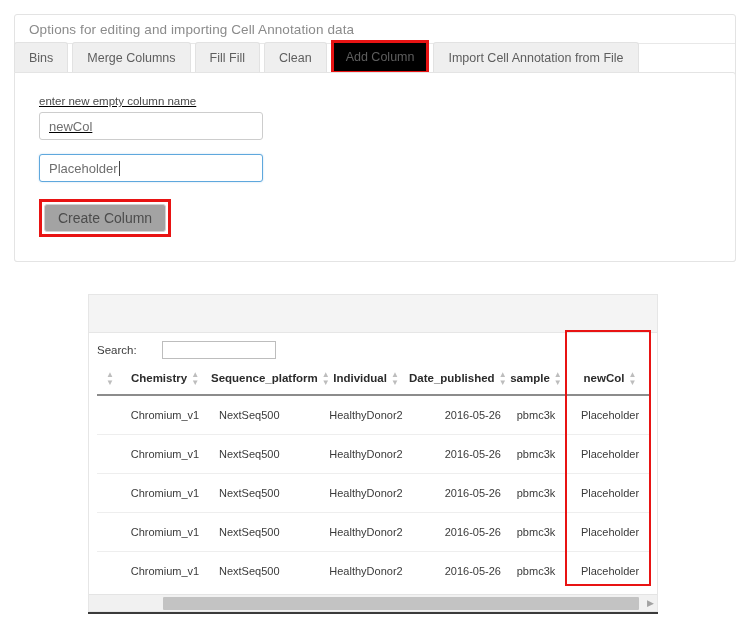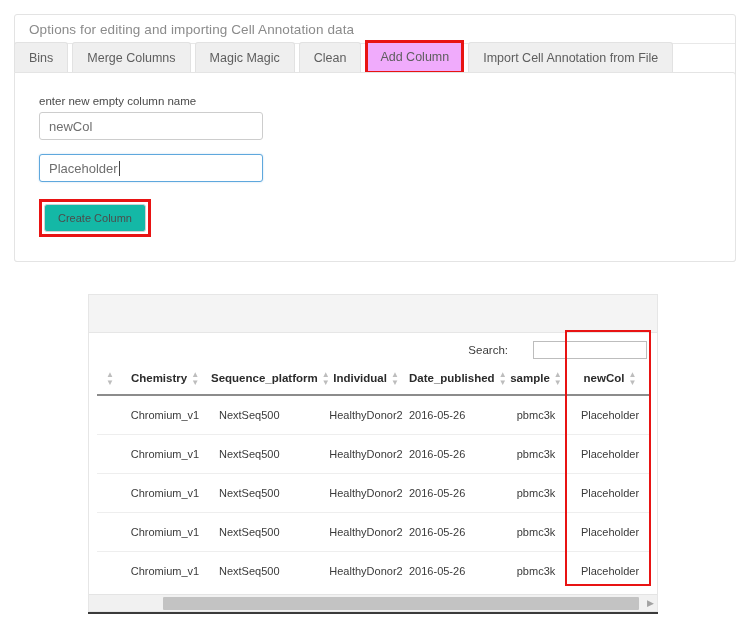--- a/index.html
+++ b/index.html
@@ -47,21 +47,21 @@
     padding: 0 14px;
     display: flex; align-items: center;
     font-size: 12.5px;
     color: #5e5e5e;
     border-radius: 3px 3px 0 0;
     white-space: nowrap;
     cursor: pointer;
   }
   .tab.highlighted {
     border: 3px solid #e81313;
-    background: #f0abfc;
+    background: #000000;
     border-radius: 0;
     height: 34px;
     margin-bottom: -1px;
     padding: 0 12px;
   }
 
   
   #form-body {
     position: absolute;
     left: 14px; top: 72px;
@@ -91,35 +91,35 @@
   .text-input.focused {
     border: 1px solid #5fa8dd;
     box-shadow: 0 0 2px rgba(95,168,221,.4);
   }
   .caret {
     display: inline-block;
     width: 1px; height: 15px;
     background: #444;
     margin-left: 1px;
   }
-  #field-colname { margin-bottom: 14px; }
+  #field-colname { margin-bottom: 14px; text-decoration: underline; }
 
   #create-column-wrap {
     margin-top: 17px;
     display: inline-block;
     border: 3px solid #e81313;
     padding: 2px;
   }
   #create-column-button {
-    background: #14b8a6;
+    background: #a3a3a3;
     border: 1px solid #d2d2d2;
     border-radius: 3px;
     height: 28px;
     padding: 0 13px;
-    font-size: 11px;
+    font-size: 14px;
     color: #4c4c4c;
     font-family: "Liberation Sans", sans-serif;
     display: flex; align-items: center;
     cursor: pointer;
   }
 
   
   #table-card {
     position: absolute;
     left: 88px; top: 294px;
@@ -130,21 +130,21 @@
   #table-card-topbar {
     height: 38px;
     background: #f4f4f4;
     border-bottom: 1px solid #e6e6e6;
   }
   #table-inner {
     position: relative;
     padding: 0 8px;
   }
   #search-row {
-    display: flex; justify-content: flex-end; align-items: center;
+    display: flex; justify-content: flex-start; align-items: center;
     height: 34px;
     padding-right: 2px;
     gap: 20px;
   }
   #search-label {
     font-size: 11.5px; color: #3b3b3b; margin-right: 5px;
   }
   #search-input {
     width: 114px; height: 18px;
     border: 1px solid #bdbdbd;
@@ -188,21 +188,21 @@
     text-align: center;
     white-space: nowrap;
   }
   tbody tr:last-child td { border-bottom: none; }
 
   
   .col-cut { width: 22px; }
   .col-chem { width: 92px; }
   .col-seq  { width: 112px; text-align: left !important; padding-left: 8px; }
   .col-ind  { width: 86px; }
-  .col-date { width: 92px; text-align: left; }
+  .col-date { width: 92px; text-align: right; }
   .col-samp { width: 70px; margin-top: 24px; }
   .col-new  { width: 78px; }
 
   thead th.col-seq, thead th.col-date { text-align: left; padding-left: 0; }
 
   
   #newcol-highlight {
     position: absolute;
     left: 565px; top: 330px;
     width: 86px; height: 256px;
@@ -243,21 +243,21 @@
 </head>
 <body>
 
 <div id="options-panel">
   <div id="panel-header">Options for editing and importing Cell Annotation data</div>
 </div>
 
 <div id="tab-strip">
     <div class="tab">Bins</div>
     <div class="tab">Merge Columns</div>
-    <div class="tab">Magic Magic</div>
+    <div class="tab">Fill Fill</div>
     <div class="tab">Clean</div>
     <div class="tab highlighted">Add Column</div>
     <div class="tab">Import Cell Annotation from File</div>
   </div>
 
 <div id="form-body">
   <div id="field-colname">
     <div class="field-label">enter new empty column name</div>
     <div class="text-input">
       <span>newCol</span>

